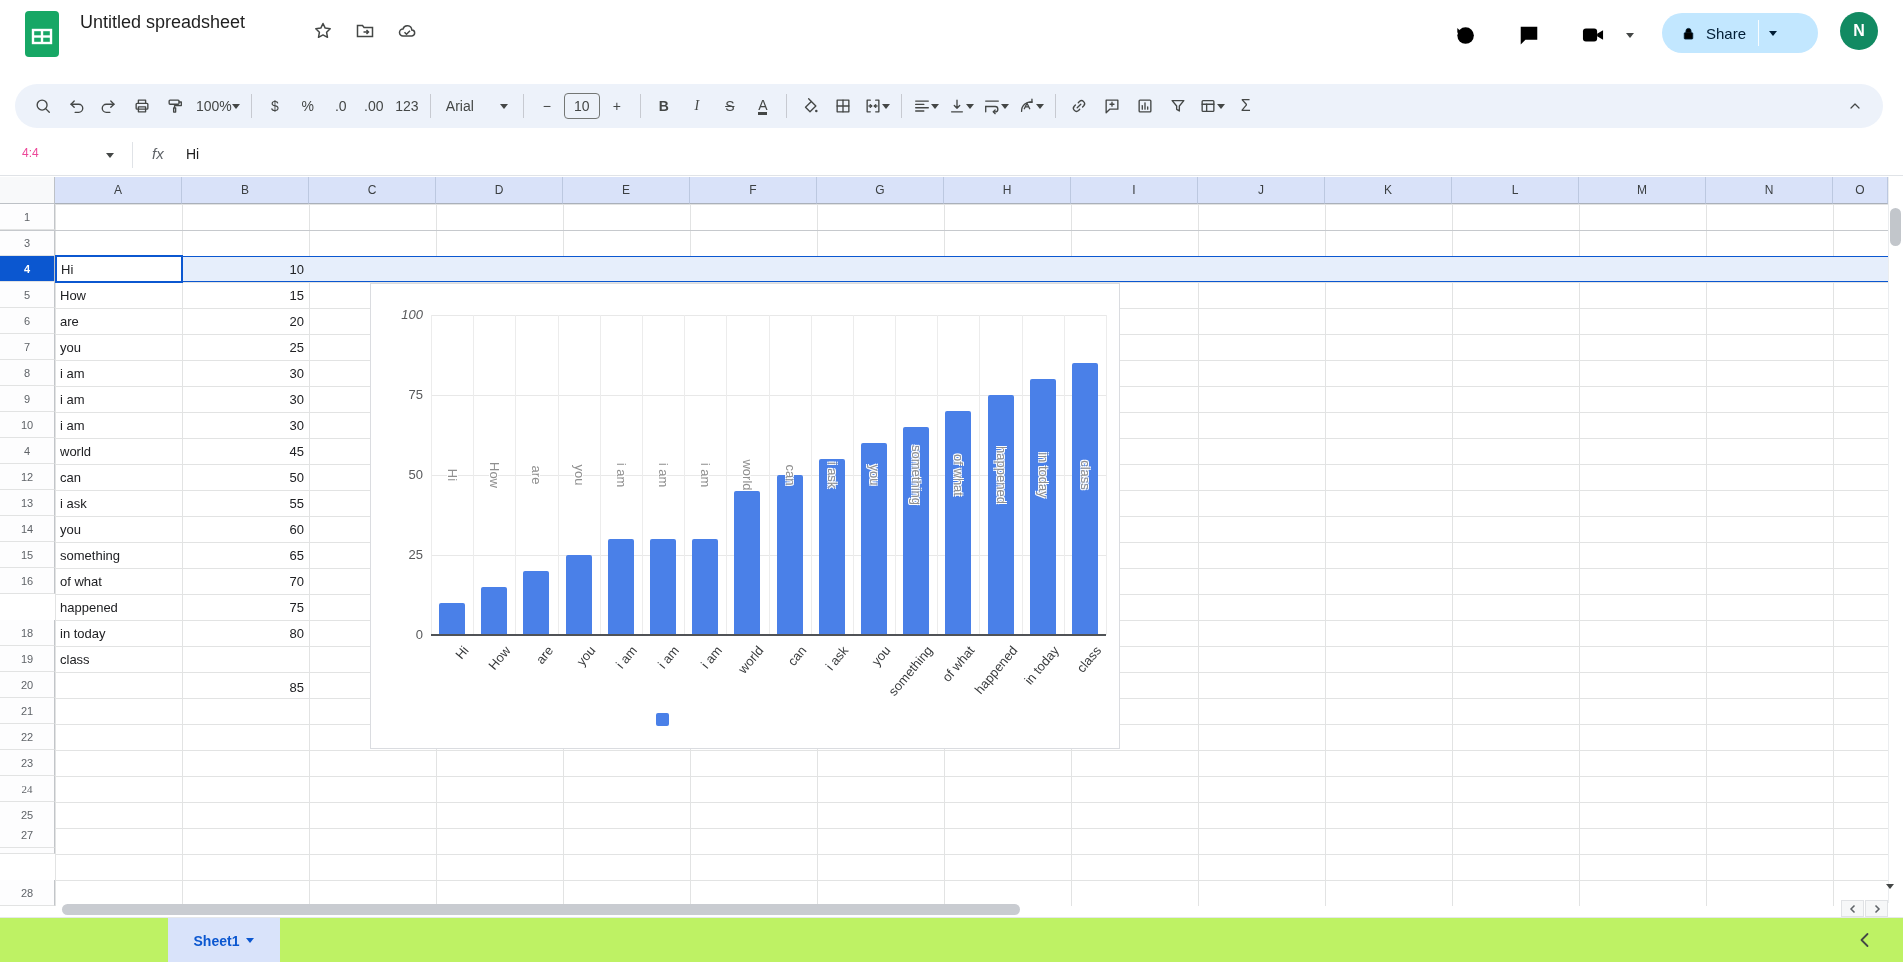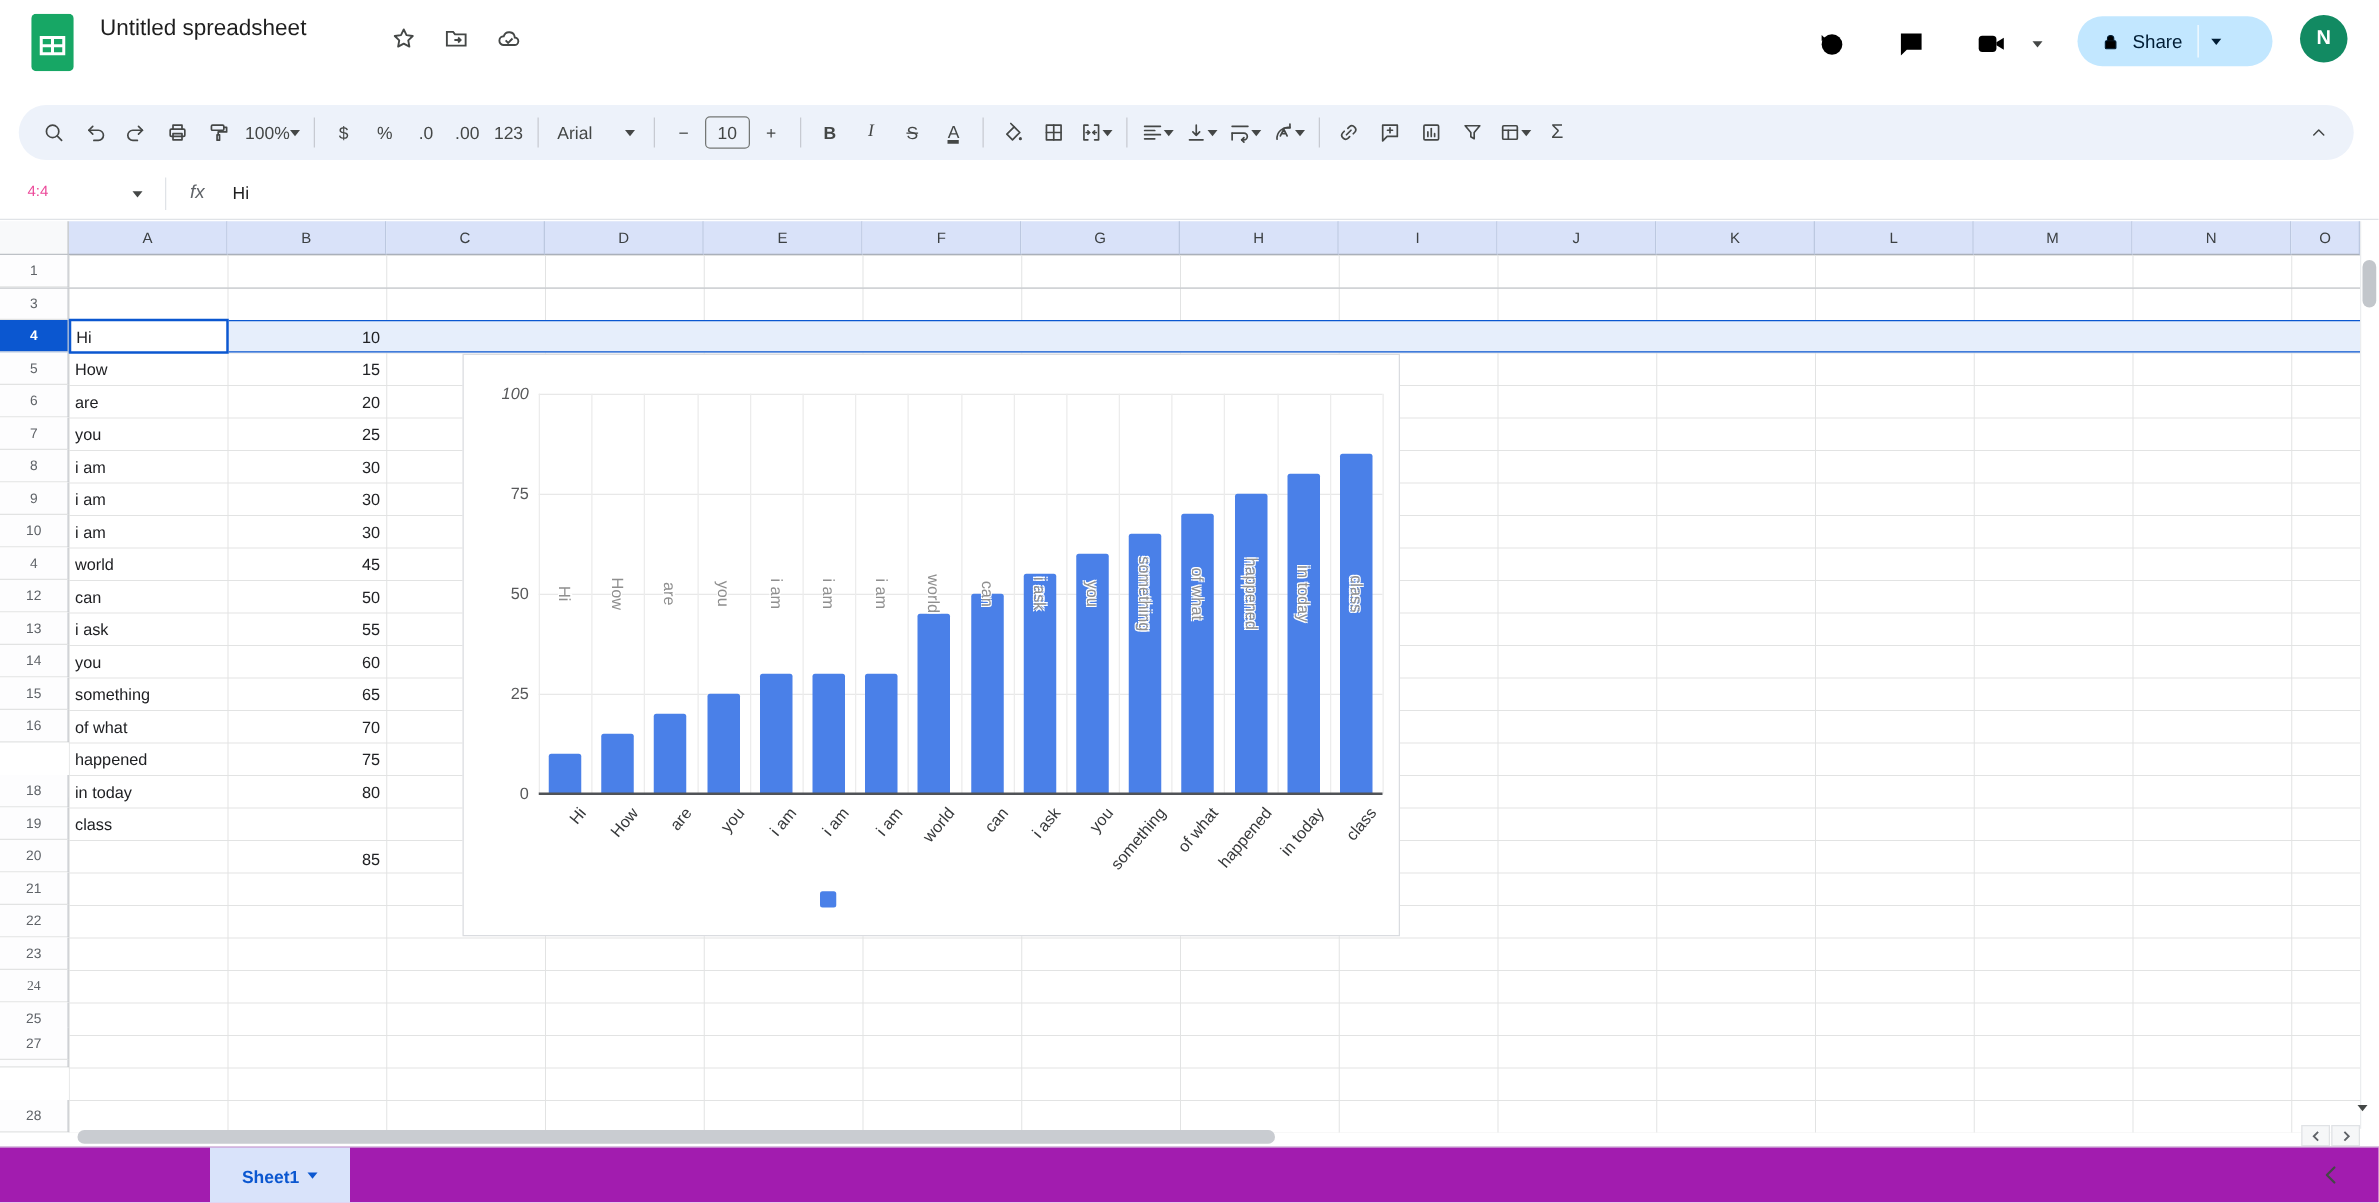--- a/index.html
+++ b/index.html
@@ -98,21 +98,21 @@
   .vthumb { position:absolute; left:1890px; top:208px; width:11px; height:38px; border-radius:6px;
             background:#c2c6cb; z-index:11; cursor:grab; }
   .hthumb { position:absolute; left:62px; top:904px; width:958px; height:11px; border-radius:6px;
             background:#c9ccd1; z-index:11; cursor:grab; }
   .scroll-btn { position:absolute; top:900px; width:23px; height:17px; background:#f6f7f8;
                 border:1px solid #e0e2e5; display:flex; align-items:center; justify-content:center;
                 z-index:11; cursor:pointer; }
   .vscroll-caret { position:absolute; left:1886px; top:884px; z-index:11; cursor:pointer; }
 
   
-  .tabbar { position:absolute; left:0; top:917px; width:1903px; height:45px; background:#a21caf;
+  .tabbar { position:absolute; left:0; top:917px; width:1903px; height:45px; background:#bef264;
             border-top:1px solid #e6e8eb; z-index:13; }
   .tab-icon-btn { position:absolute; top:11px; width:24px; height:24px; cursor:pointer; }
   .sheet-tab { position:absolute; left:168px; top:0; width:112px; height:45px; background:#d9e3fa;
                display:flex; align-items:center; justify-content:center; gap:7px; cursor:pointer; }
   .sheet-tab-label { font-size:14px; font-weight:700; color:var(--accent,#0b57d0); }
   .sheet-tab .caret { border-top-color:var(--accent,#0b57d0); }
 </style>
 </head>
 <body>
 

